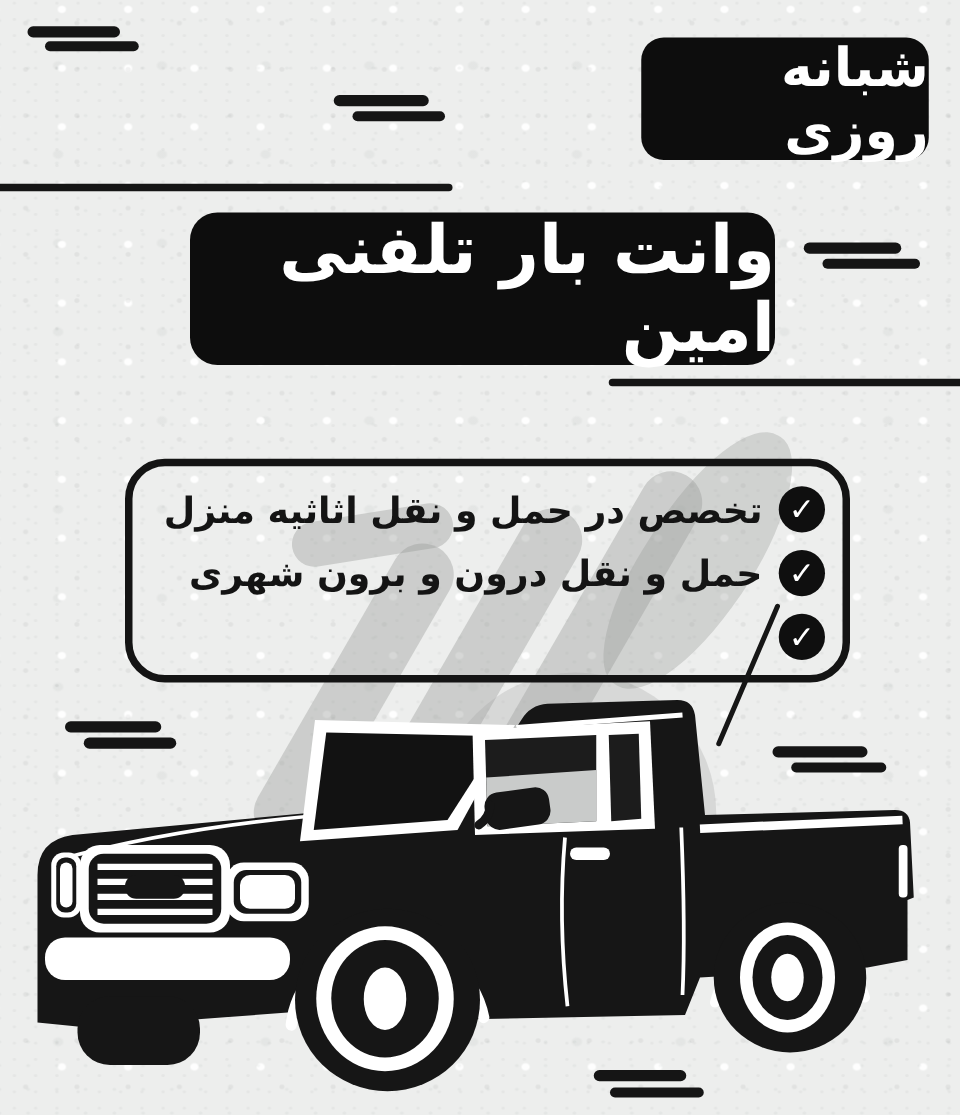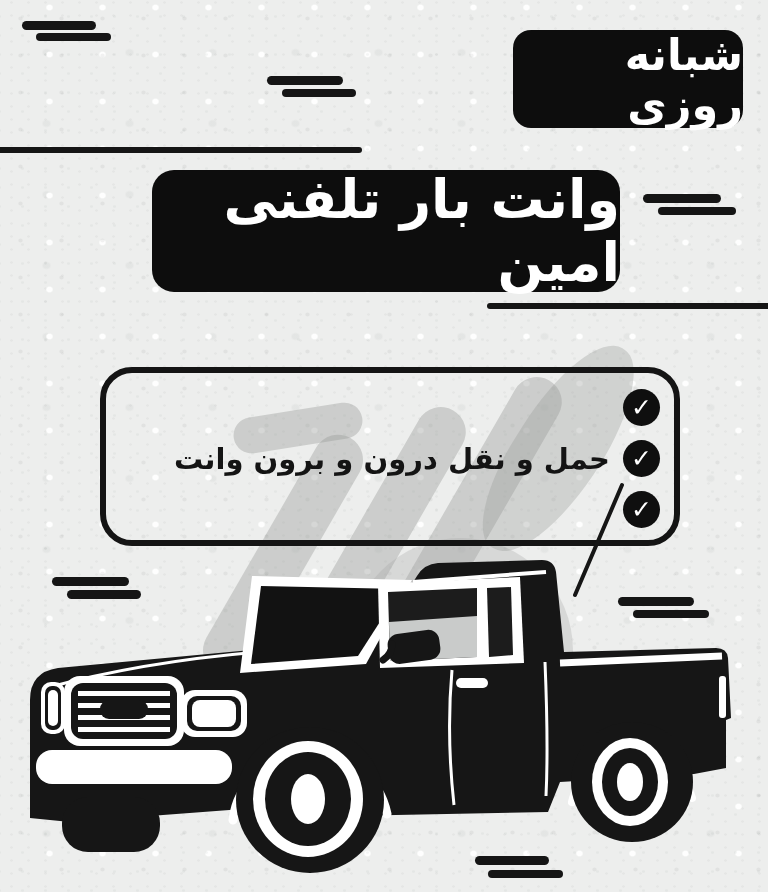--- a/index.html
+++ b/index.html
@@ -96,26 +96,27 @@
 
 <div class="title-plate">
   <span>وانت بار تلفنی امین</span>
 </div>
 
 <div class="features">
   <div class="feature-row">
     <span class="check-circle">
         <span>✓</span>
       </span>
+    <span class="feature-label">تخصص در حمل و نقل اثاثیه منزل</span>
   </div>
   <div class="feature-row">
     <span class="check-circle">
         <span>✓</span>
       </span>
-    <span class="feature-label">حمل و نقل درون و برون وانت</span>
+    <span class="feature-label">حمل و نقل درون و برون شهری</span>
   </div>
   <div class="feature-row">
     <span class="check-circle">
         <span>✓</span>
       </span>
   </div>
 </div>
 
 <svg style="left:0; top:460px;" width="768" height="432" viewBox="0 0 768 432">
 

